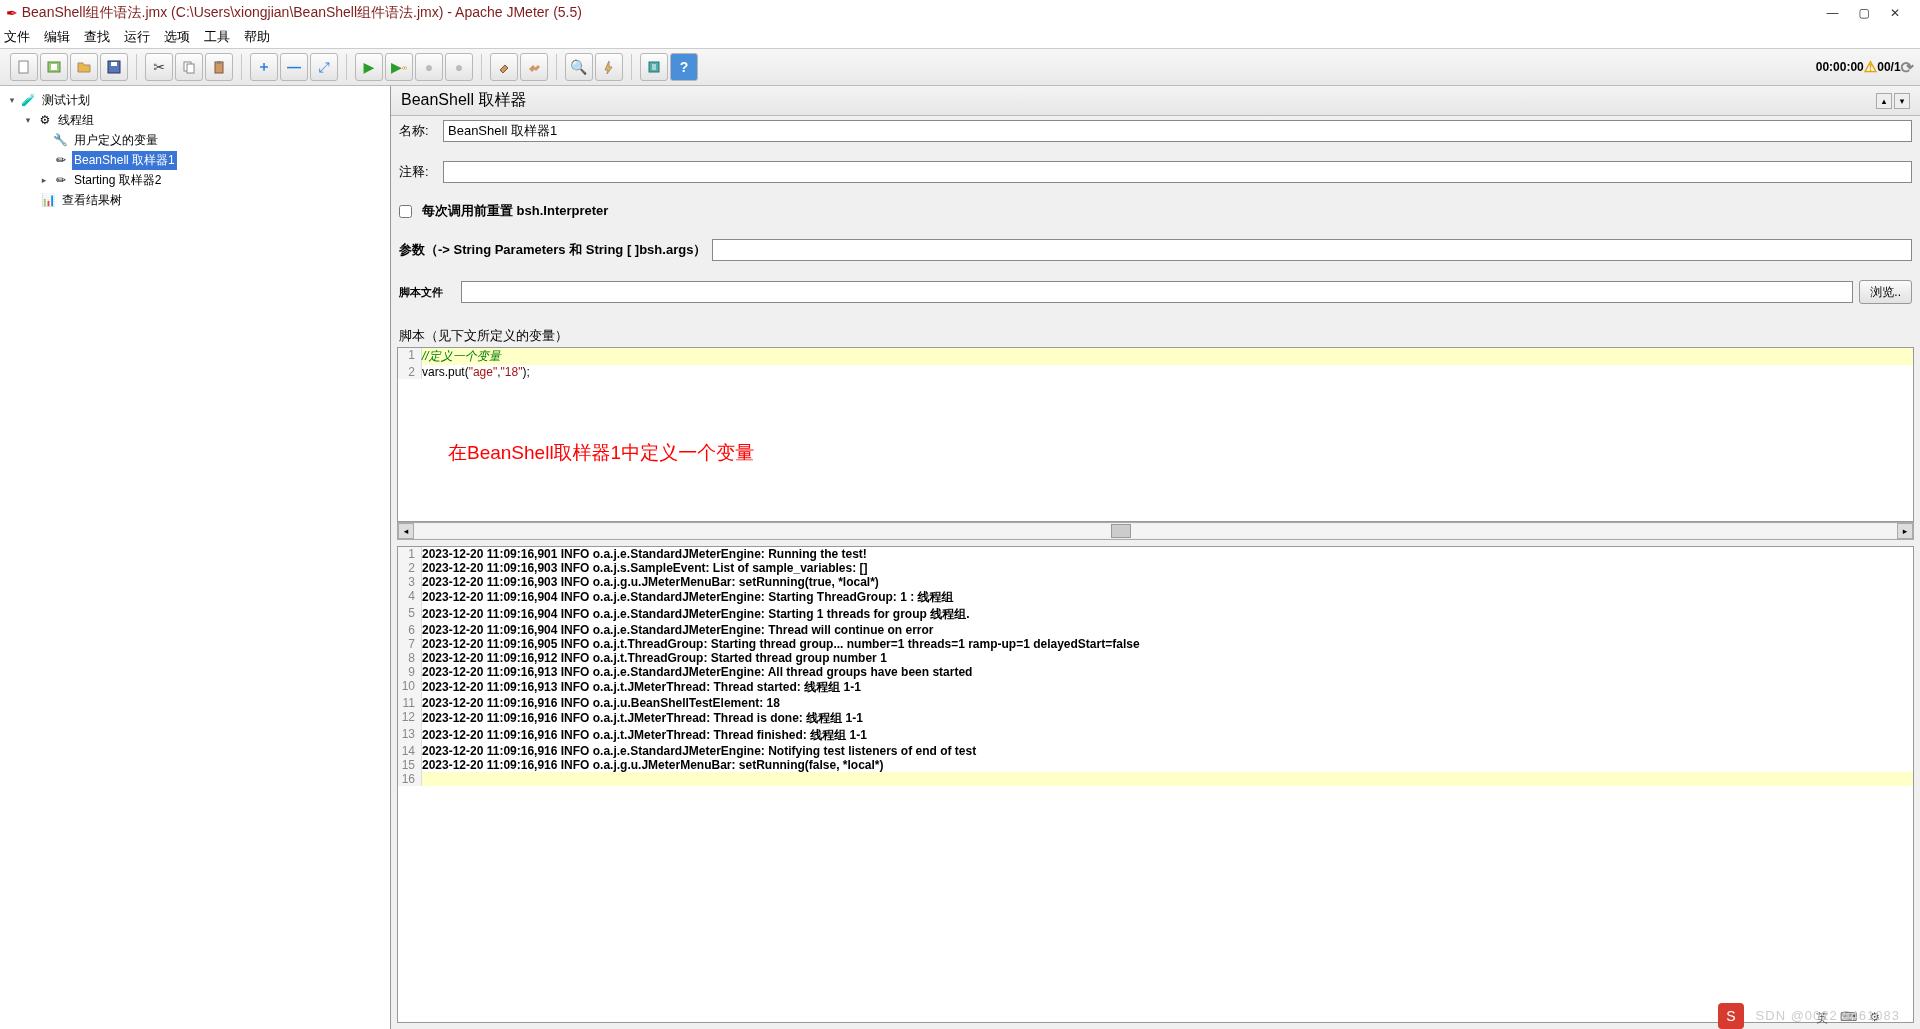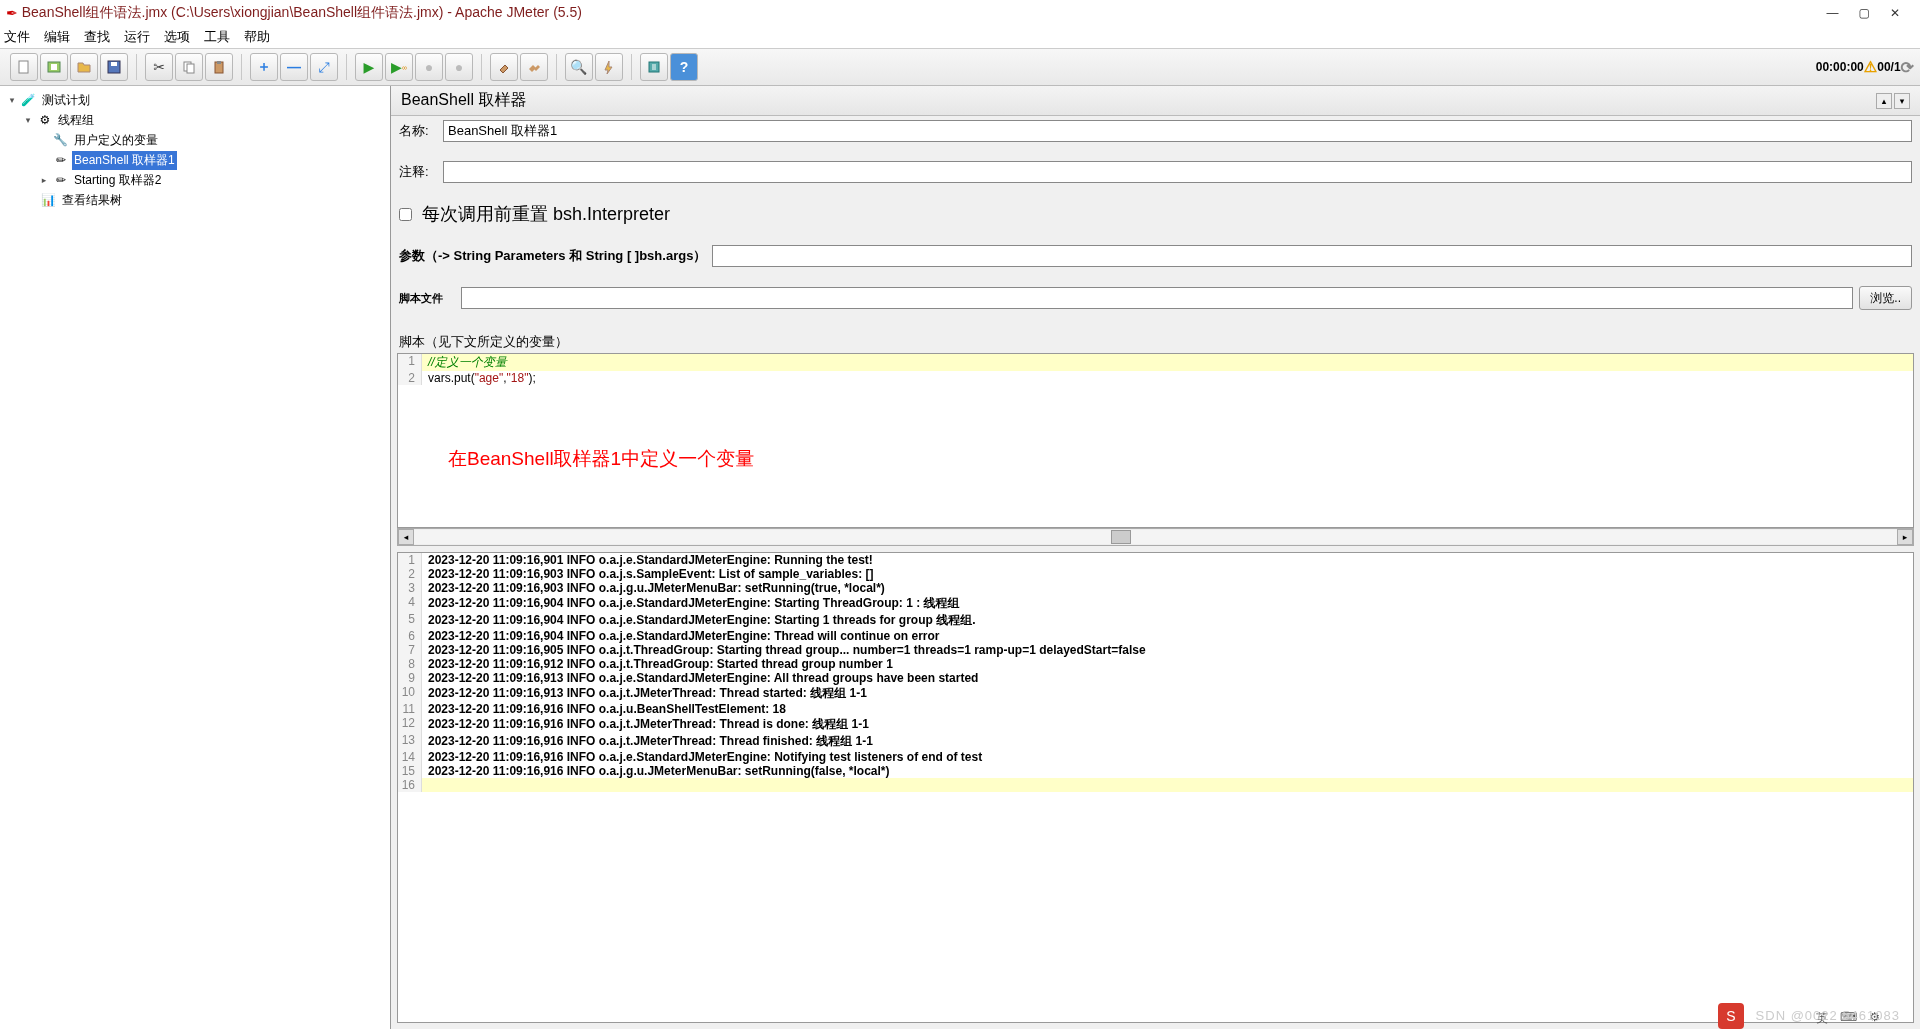--- a/index.html
+++ b/index.html
@@ -33,32 +33,32 @@
 .right-panel { flex: 1; display: flex; flex-direction: column; background: #f0f0f0; position: relative; }
 .panel-header { background: linear-gradient(#f4f4f4,#e6e6e6); border-bottom: 1px solid #bbb; padding: 4px 10px; display: flex; align-items: center; justify-content: space-between; }
 .panel-header h2 { font-size: 16px; font-weight: normal; }
 .hdr-btns { display: flex; gap: 2px; }
 .hdr-btn { width: 16px; height: 16px; border: 1px solid #aaa; background: #eee; font-size: 9px; display: flex; align-items: center; justify-content: center; cursor: default; }
 
 .form-body { background: #f0f0f0; padding: 4px 8px 2px 8px; }
 .frow { display: flex; align-items: center; margin-bottom: 19px; gap: 6px; }
 .frow label { font-size: 13px; min-width: 38px; }
 .frow input[type=text] { flex: 1; height: 22px; border: 1px solid #888; padding: 0 4px; font-size: 13px; background: #fff; }
-.frow.chk label { min-width: auto; font-size: 18px; }
+.frow.chk label { min-width: auto; font-size: 13px; font-weight: bold; }
 .frow.chk input { margin-right: 4px; }
 .params-row label { font-weight: bold; font-size: 13px; }
 .params-in { width: calc(100% - 740px); }
 .script-file-row label { font-size: 11px; font-weight: bold; min-width: 56px; }
 .browse-btn { height: 24px; padding: 0 10px; background: linear-gradient(#fafafa,#e2e2e2); border: 1px solid #999; border-radius: 3px; font-size: 12px; cursor: default; }
 
 .script-label { font-size: 13px; padding: 2px 8px; }
 .code-editor { flex: 0 0 175px; background: #fff; border: 1px solid #999; margin: 0 6px; overflow: auto; font-family: Consolas, monospace; position: relative; }
 .code-line { display: flex; }
 .gutter { width: 24px; text-align: right; padding-right: 6px; color: #888; background: #f4f4f4; border-right: 1px solid #ddd; user-select: none; }
-.code-text { flex: 1; padding-left: 6px; white-space: pre; }
+.code-text { flex: 1; white-space: pre; }
 .code-line.hl .code-text { background: #ffffc8; }
 .annotation { position: absolute; color: #ff0000; font-size: 19px; font-weight: 500; left: 50px; top: 92px; }
 
 .hscroll { height: 18px; background: #eee; margin: 0 6px; border: 1px solid #aaa; display: flex; align-items: center; }
 .hscroll .arrow { width: 16px; height: 16px; background: #ddd; border: 1px solid #aaa; font-size: 9px; display: flex; align-items: center; justify-content: center; }
 .hscroll .track { flex: 1; height: 14px; background: #f4f4f4; position: relative; }
 .hscroll .thumb { position: absolute; left: 47%; width: 20px; height: 14px; background: #ccc; border: 1px solid #999; }
 
 .log-panel { flex: 1; background: #fff; border: 1px solid #999; margin: 6px; overflow: auto; font-family: Consolas, monospace; font-size: 13px; }
 .log-line { display: flex; }

